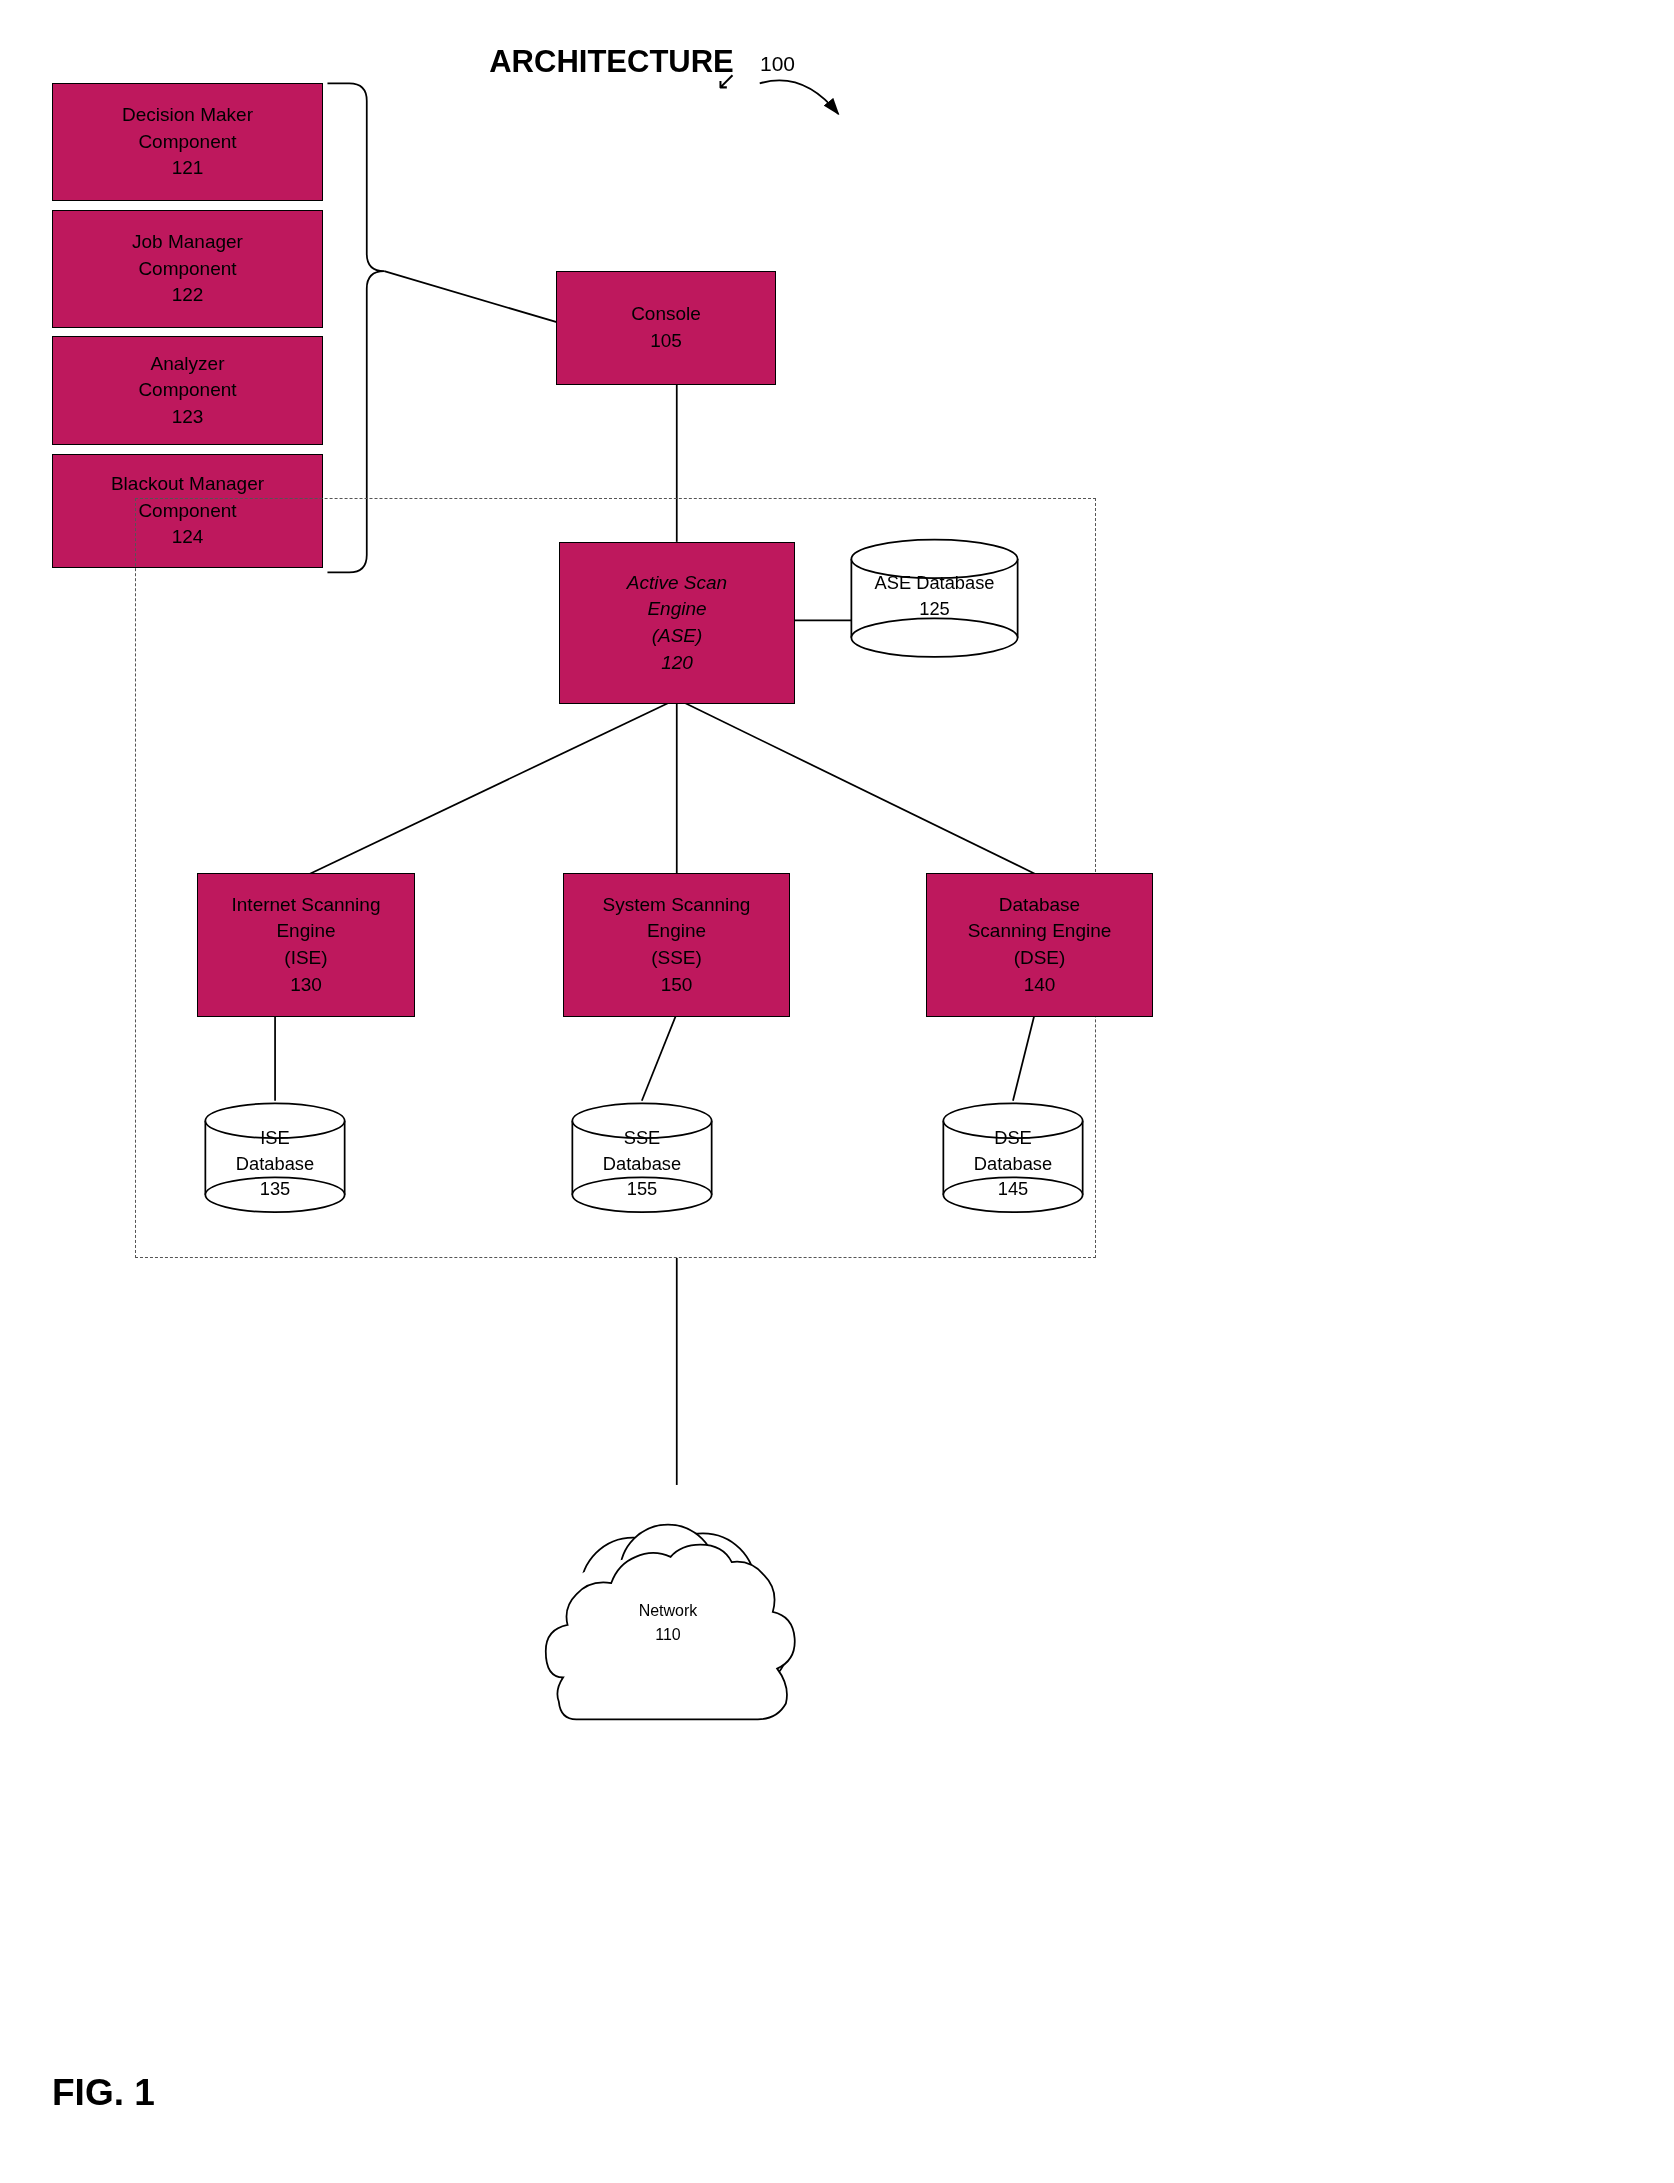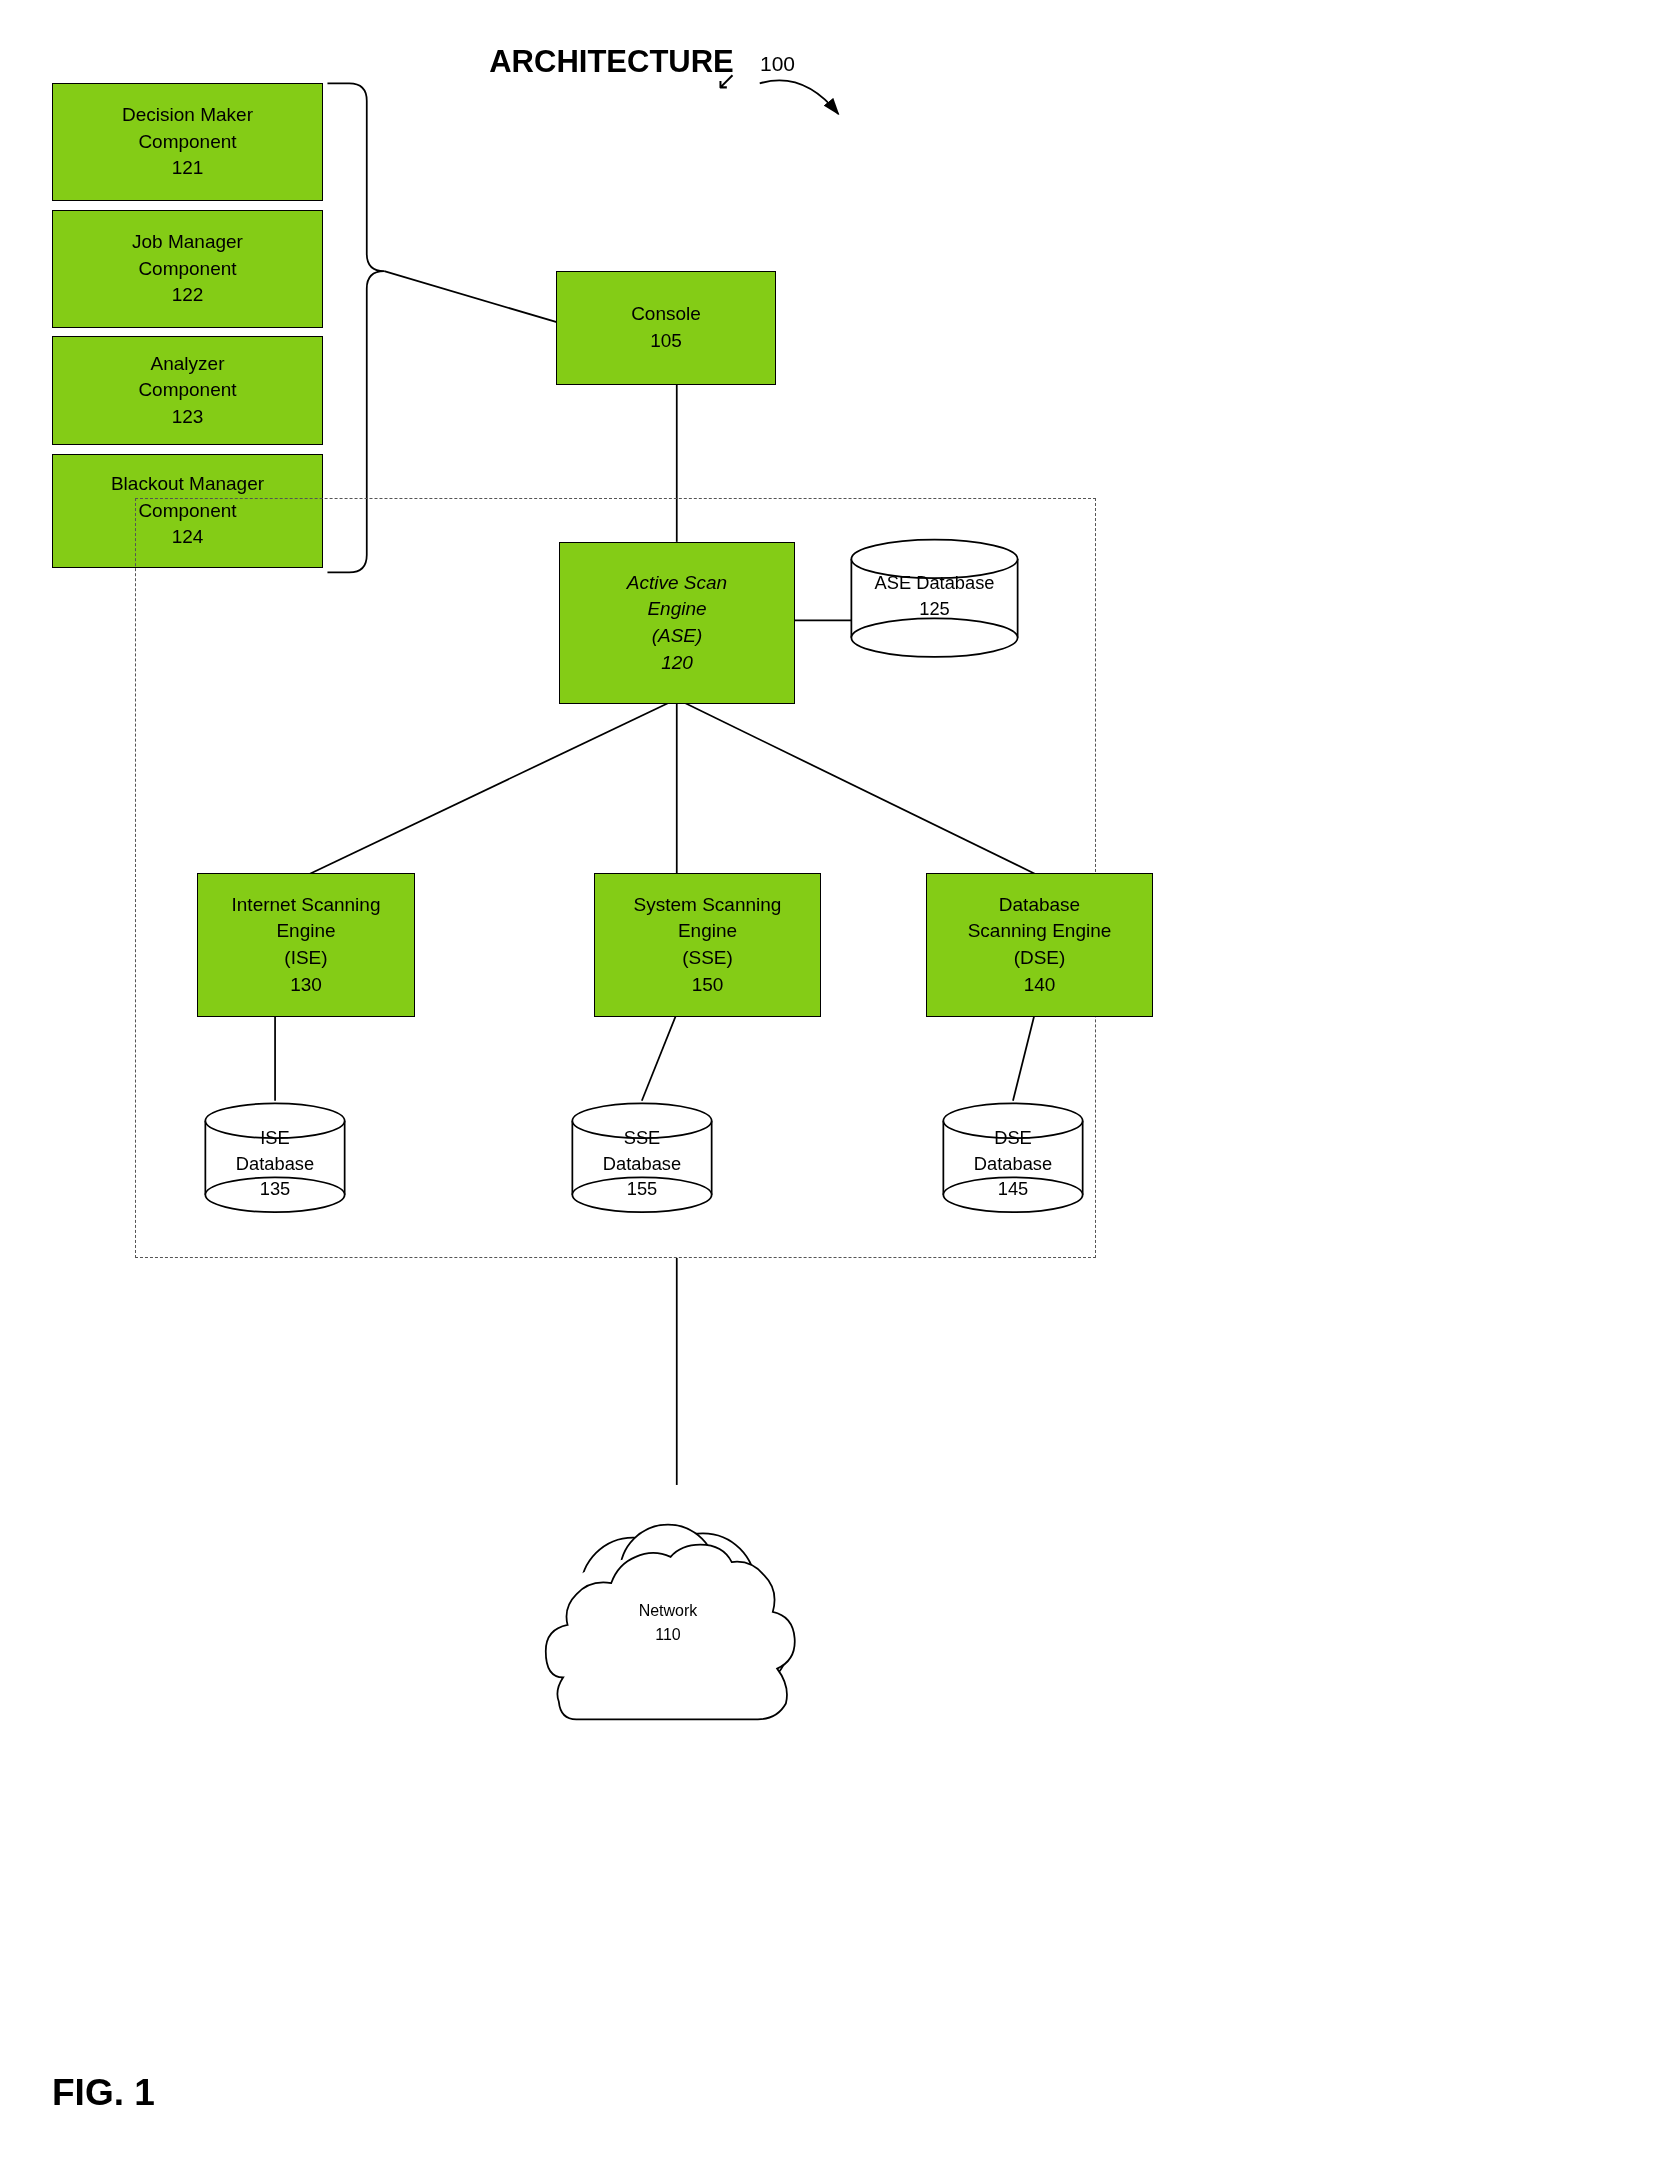--- a/index.html
+++ b/index.html
@@ -13,21 +13,21 @@
     }
     .diagram-container {
       position: relative;
       width: 1674px;
       height: 2184px;
       background: #fff;
     }
     .box {
       position: absolute;
       border: 1.7px solid #000;
-      background: #84cc16;
+      background: #be185d;
       display: flex;
       align-items: center;
       justify-content: center;
       text-align: center;
       font-size: 19px;
       line-height: 1.3;
     }
     .box-label {
       font-size: 19px;
       line-height: 1.4;
@@ -153,21 +153,21 @@
 
       <ellipse cx="100" cy="115" rx="95" ry="22" fill="#fff" stroke="#000" stroke-width="2"></ellipse>
     </svg>
     <div style="position:absolute; top:33px; left:0; width:175px; text-align:center; font-size:18.3px; line-height:1.4;">ASE Database<br>125</div>
   </div>
 
   <div class="box" style="left:197px; top:873px; width:218px; height:144px;">
     <span class="box-label">Internet Scanning<br>Engine<br>(ISE)<br>130</span>
   </div>
 
-  <div class="box" style="left:594px; top:873px; width:227px; height:144px;">
+  <div class="box" style="left:563px; top:873px; width:227px; height:144px;">
     <span class="box-label">System Scanning<br>Engine<br>(SSE)<br>150</span>
   </div>
 
   <div class="box" style="left:926px; top:873px; width:227px; height:144px;">
     <span class="box-label">Database<br>Scanning Engine<br>(DSE)<br>140</span>
   </div>
 
   <div style="position:absolute; left:201px; top:1099px; width:148px; height:122px;">
     <svg width="148" height="122" viewBox="0 0 170 140">
       <rect x="5" y="25" width="160" height="80" fill="#fff" stroke="none"></rect>

